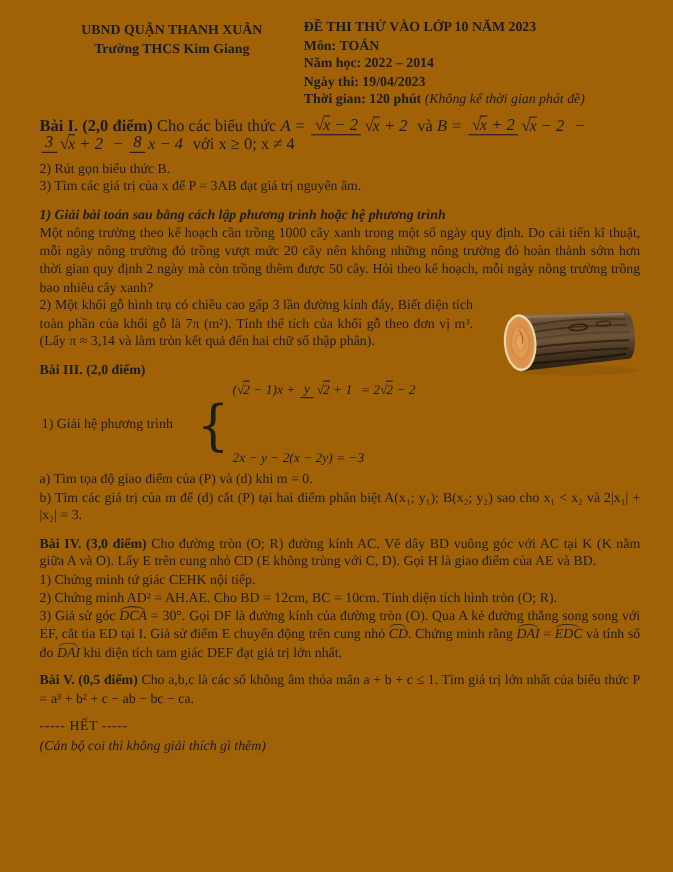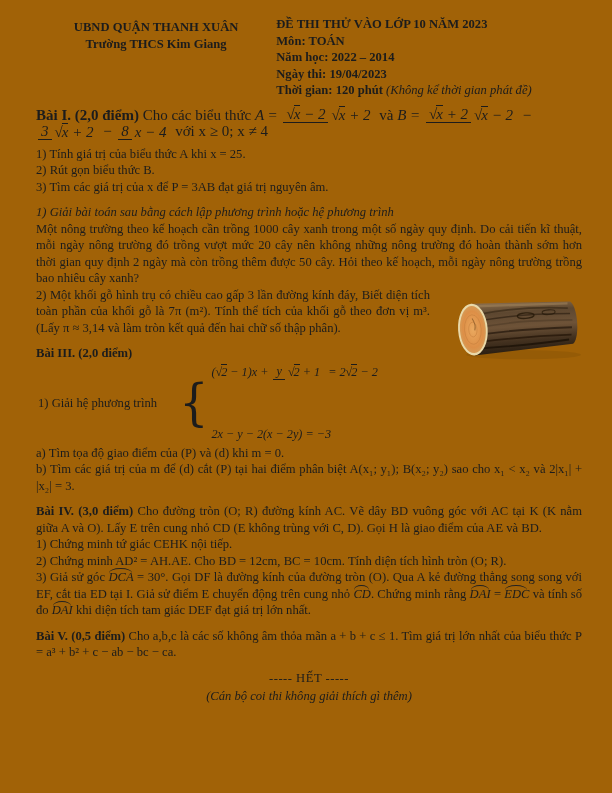--- a/index.html
+++ b/index.html
@@ -10,27 +10,27 @@
     font-family:"Liberation Serif","DejaVu Serif",serif;
     font-size:12.6px;
   }
   p { margin:0; }
   .header { display:flex; }
   .h-left { width:44%; text-align:center; padding-top:3px; }
   .h-left div { font-weight:bold; line-height:17px; }
   .h-right { width:56%; }
   .h-right div { line-height:16.5px; }
   .bh { font-weight:bold; }
-  .bi { font-weight:normal; font-style:italic; }
+  .bi { font-weight:bold; font-style:italic; }
   .it { font-style:italic; }
   .m { font-style:italic; }
   .sec { margin-top:9px; }
   .line { line-height:16.5px; }
   .just { text-align:justify; line-height:16.5px; }
-  .center { text-align:center; }
+  .center { }
 
   
   .frac { display:inline-flex; text-align:center;
           vertical-align:middle; margin:0 2px; line-height:14px;
           font-style:italic; position:relative; top:-1px; }
   .frac .fn { border-bottom:1px solid #1c1c1c; padding:0 3px 1px; white-space:nowrap; }
   .frac .fd { padding:1px 3px 0; white-space:nowrap; }
 
   
   .sqrt { white-space:nowrap; }
@@ -102,21 +102,20 @@
           <span class="fn">3</span>
           <span class="fd"><span class="sqrt"><span class="rs">√</span><span class="rb">x</span></span><span> + 2</span></span>
         </span>
       <span class="m">−</span>
       <span class="frac">
           <span class="fn">8</span>
           <span class="fd">x − 4</span>
         </span>
       <span>với x ≥ 0; x ≠ 4</span>
     </p>
-    <p class="line">1) Tính giá trị của biểu thức A khi x = 25.</p>
     <p class="line">2) Rút gọn biểu thức B.</p>
     <p class="line">3) Tìm các giá trị của x để P = 3AB đạt giá trị nguyên âm.</p>
   </div>
 
   <div class="sec">
     <p class="line"><span class="bi">1) Giải bài toán sau bằng cách lập phương trình hoặc hệ phương trình</span></p>
     <p class="just">Một nông trường theo kế hoạch cần trồng 1000 cây xanh trong một số ngày quy định. Do cải tiến kĩ thuật, mỗi ngày nông trường đó trồng vượt mức 20 cây nên không những nông trường đó hoàn thành sớm hơn thời gian quy định 2 ngày mà còn trồng thêm được 50 cây. Hỏi theo kế hoạch, mỗi ngày nông trường trồng bao nhiêu cây xanh?</p>
     <p class="just"><span class="logwrap">
           <svg viewBox="0 0 160 80" aria-hidden="true">
       <defs>

